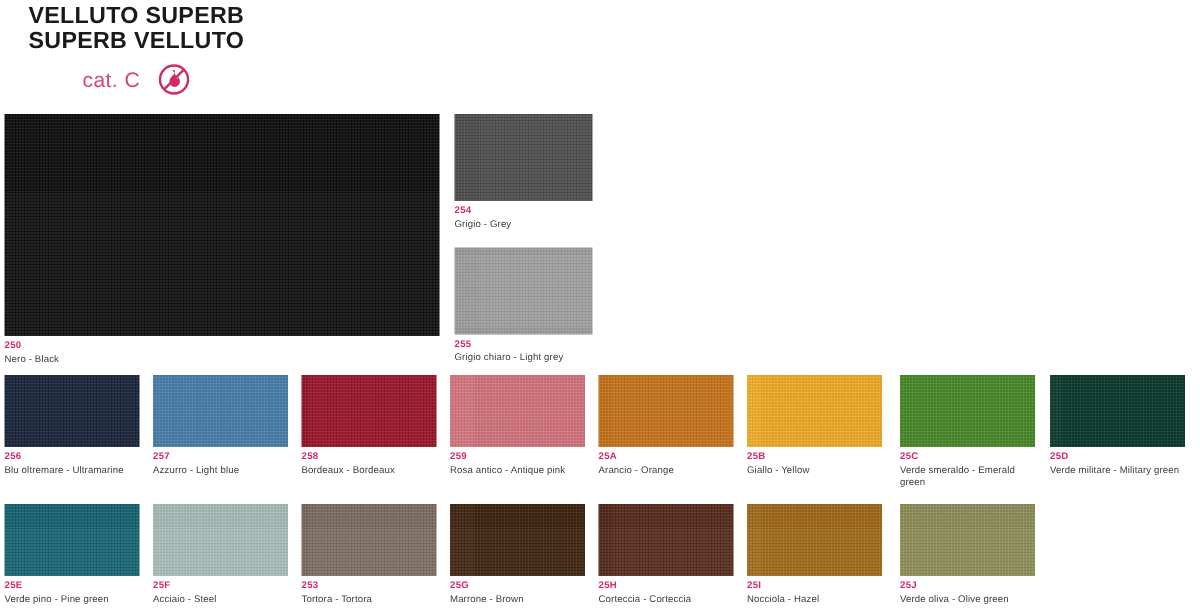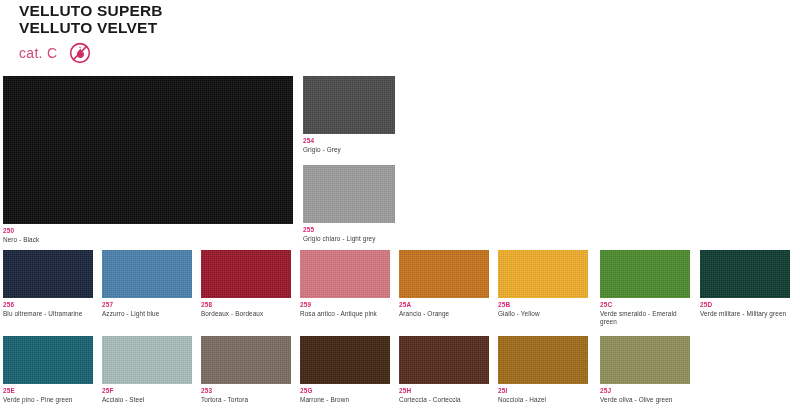--- a/index.html
+++ b/index.html
@@ -32,20 +32,21 @@
     letter-spacing: 0.2px;
     color: #1a1a1a;
     line-height: 17px;
     white-space: nowrap;
   }
   .cat-row {
     display: flex;
     align-items: center;
     margin-top: 5px;
     height: 24px;
+    margin-left: 36px;
   }
   .cat-label {
     font-size: 14px;
     color: #d6457a;
     letter-spacing: 0.3px;
     line-height: 14px;
   }
   .flame-icon {
     margin-left: 12px;
     width: 22px;
@@ -88,21 +89,21 @@
     margin-top: 1px;
   }
 </style>
 </head>
 <body>
 
 <div class="page">
 
   <div class="header">
     <div class="title-line">VELLUTO SUPERB</div>
-    <div class="title-line">VELLUTO VELVET</div>
+    <div class="title-line">SUPERB VELLUTO</div>
     <div class="cat-row">
       <span class="cat-label">cat. C</span>
       <span class="flame-icon">
         <svg viewBox="0 0 24 24" width="22" height="22" aria-hidden="true">
           <circle cx="12" cy="12" r="10.2" fill="none" stroke="#cf2a63" stroke-width="1.7"></circle>
           <path d="M12.6 5.2c.3 1.9-.6 2.7-1.6 3.8-1.1 1.2-2.3 2.4-2.3 4.5 0 2.2 1.7 3.9 3.8 3.9s3.8-1.7 3.8-3.9c0-1.6-.7-2.6-1.5-3.6.1.9-.2 1.6-.8 2-.2-2.5-1.2-4.9-3.4-6.7z" fill="#cf2a63"></path>
           <line x1="4.8" y1="19.2" x2="19.2" y2="4.8" stroke="#cf2a63" stroke-width="1.7"></line>
         </svg>
       </span>
     </div>

